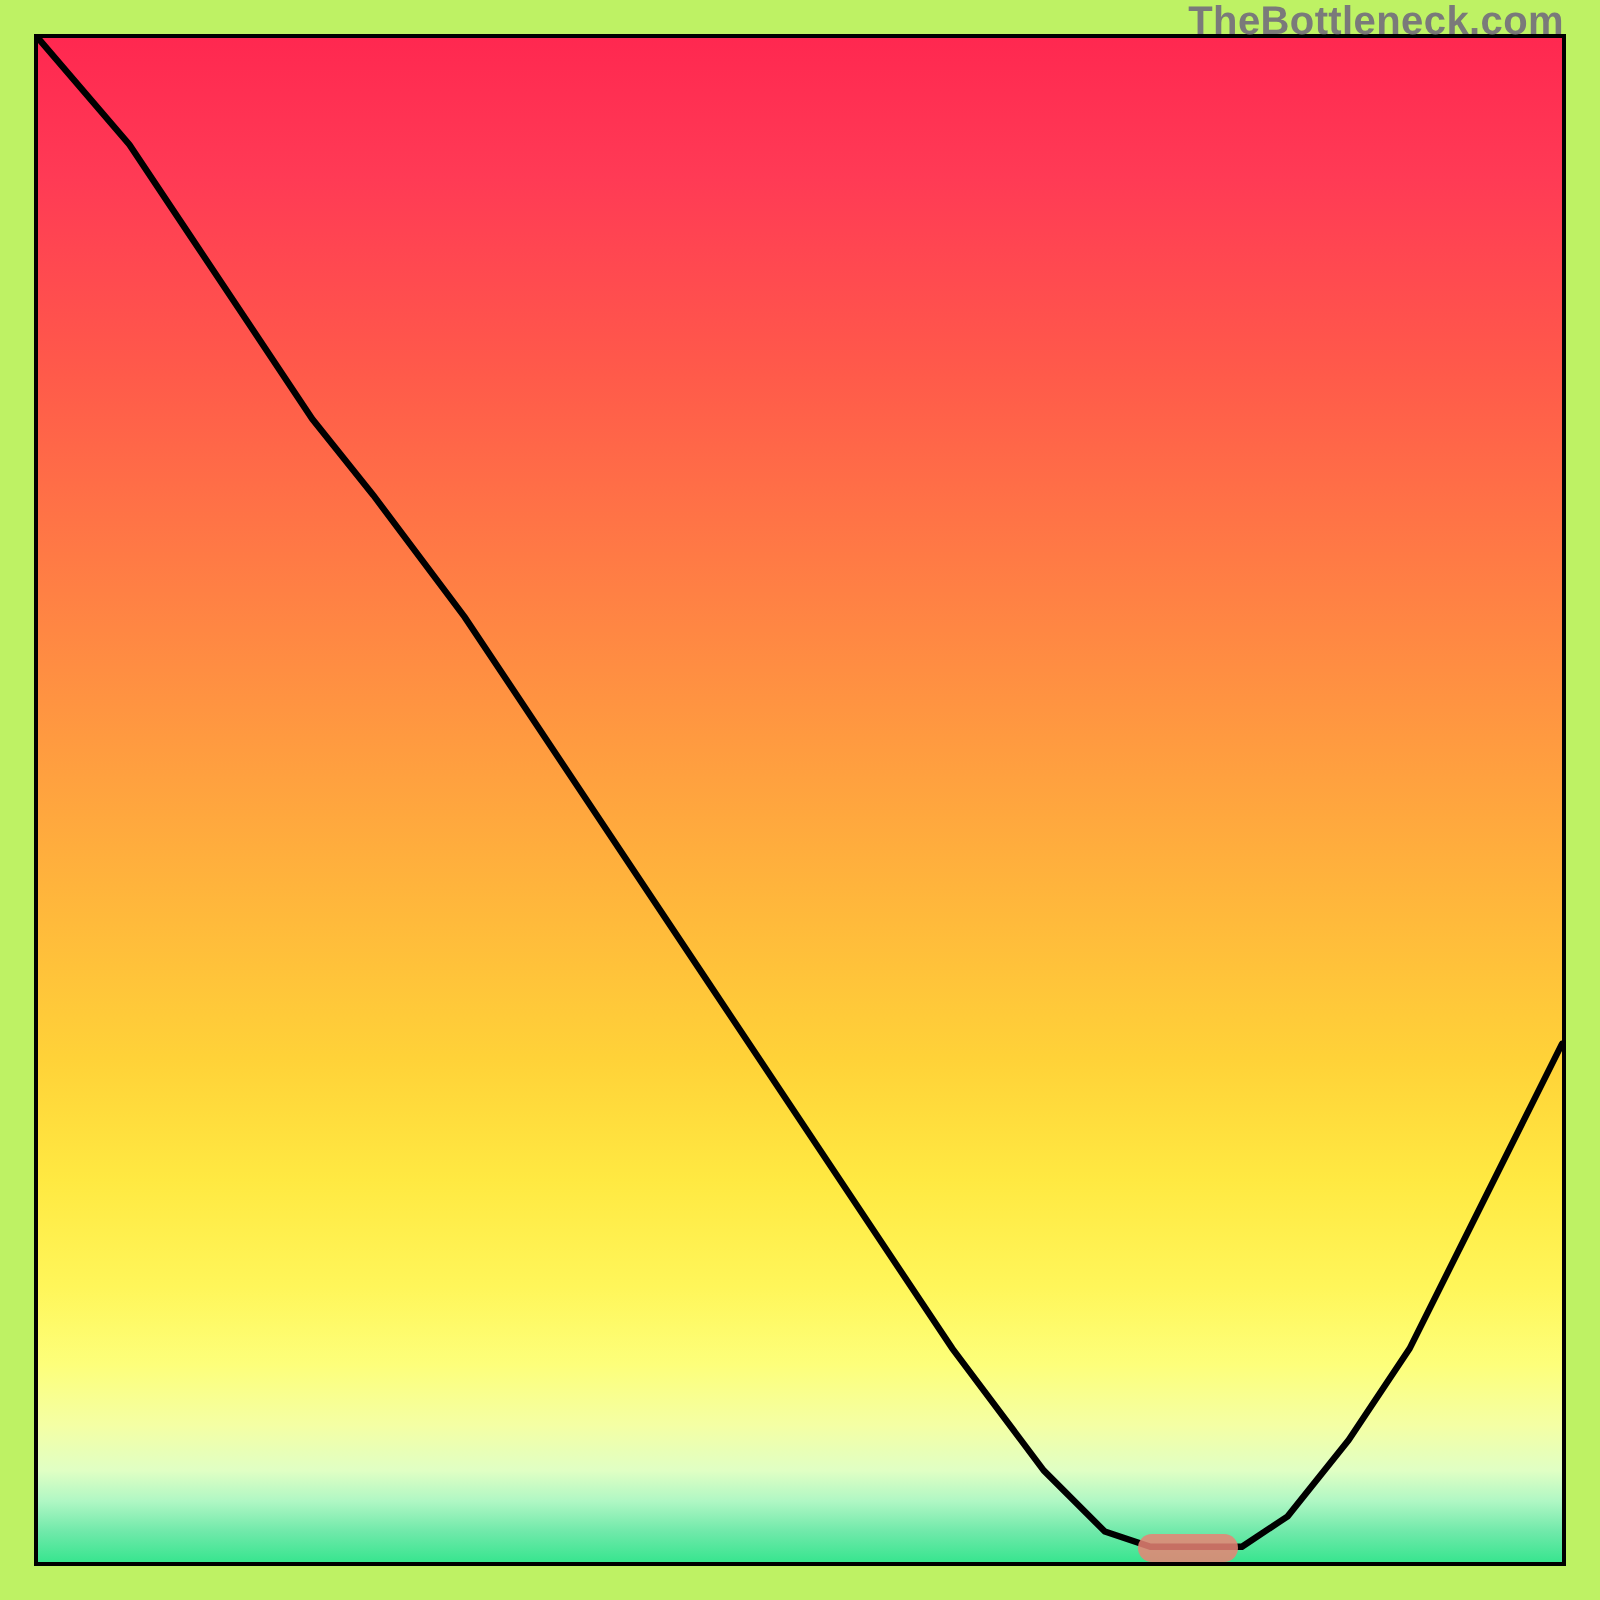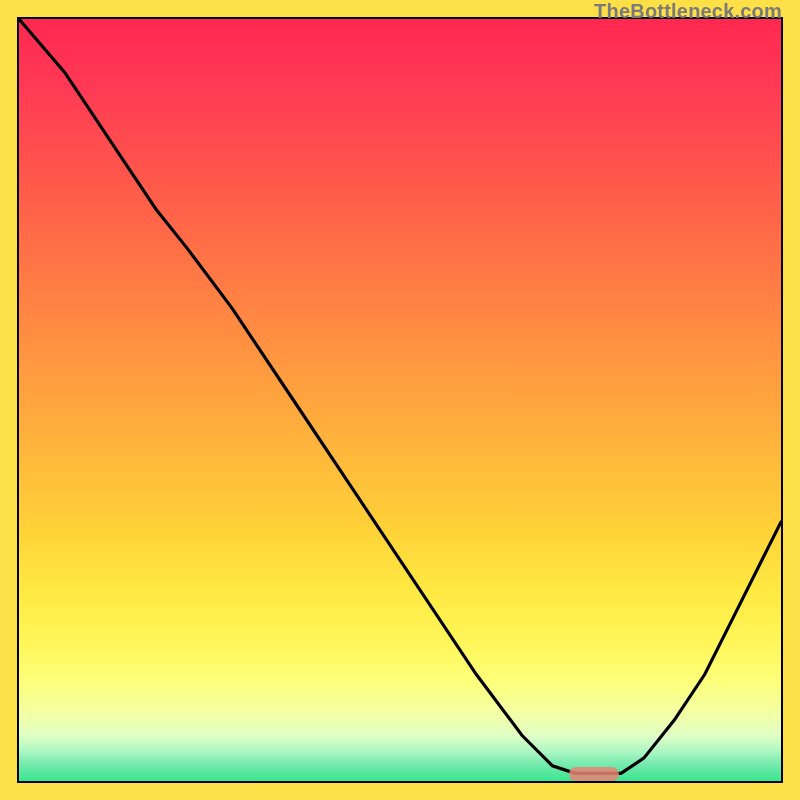--- a/index.html
+++ b/index.html
@@ -8,21 +8,21 @@
     width: 800px;
     height: 800px;
     background: #000000;
     overflow: hidden;
     font-family: Arial, Helvetica, sans-serif;
   }
   .frame {
     position: relative;
     width: 800px;
     height: 800px;
-    background: #fde047;
+    background: #bef264;
   }
   .plot-area {
     position: absolute;
     left: 17px;
     top: 17px;
     width: 766px;
     height: 766px;
     background: linear-gradient(
       to bottom,
       #ff2850 0%,

